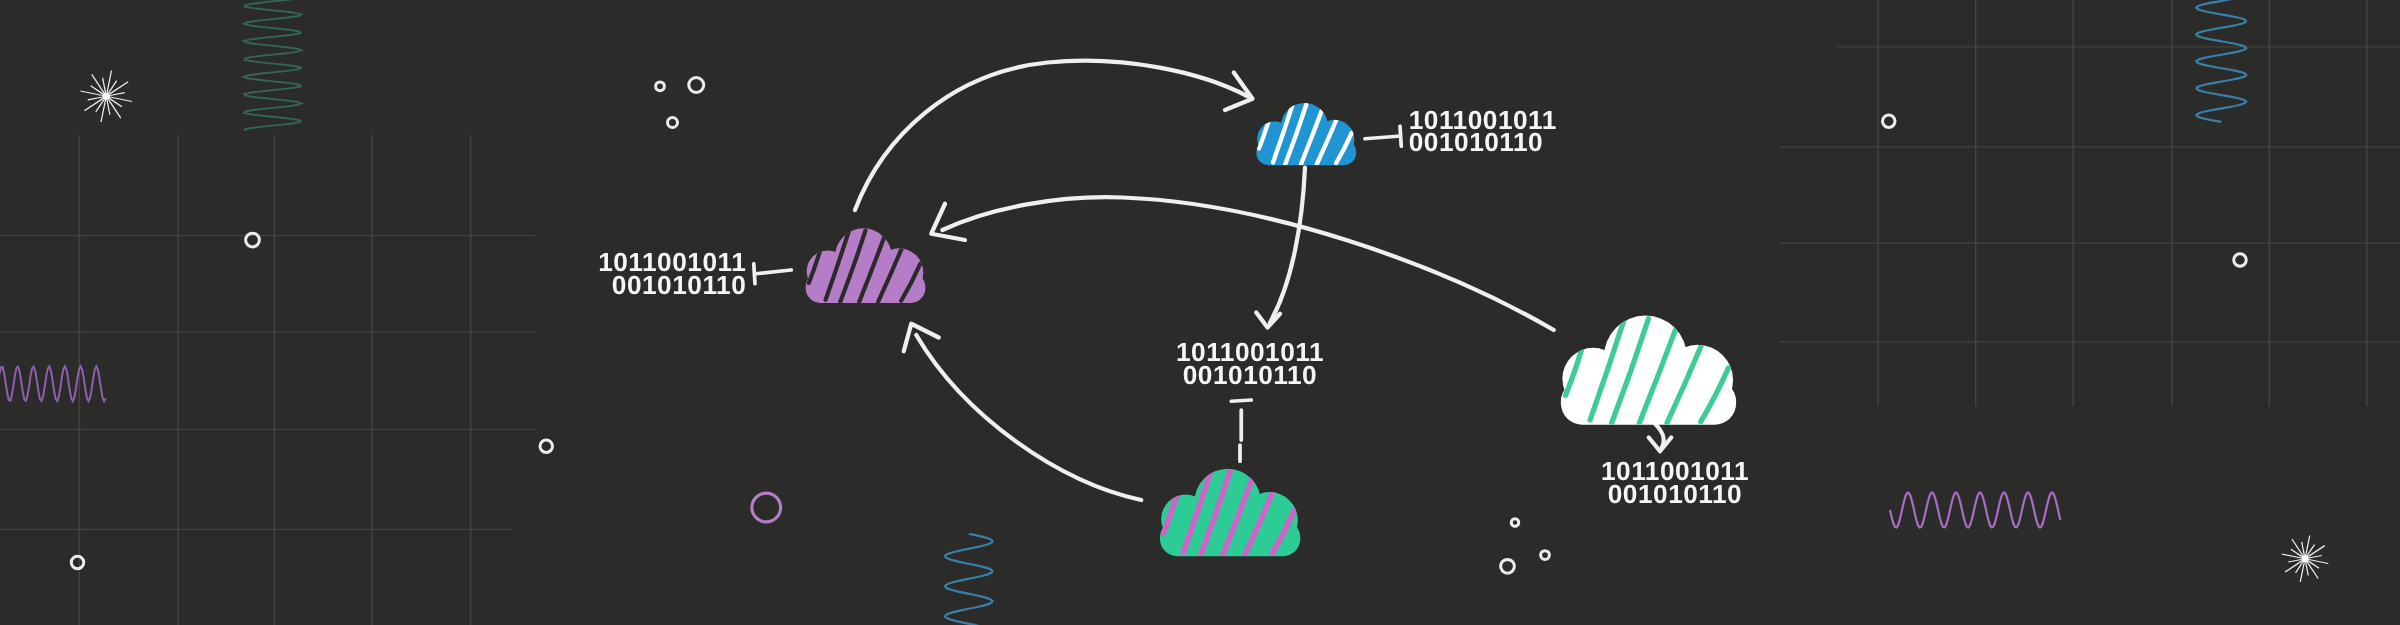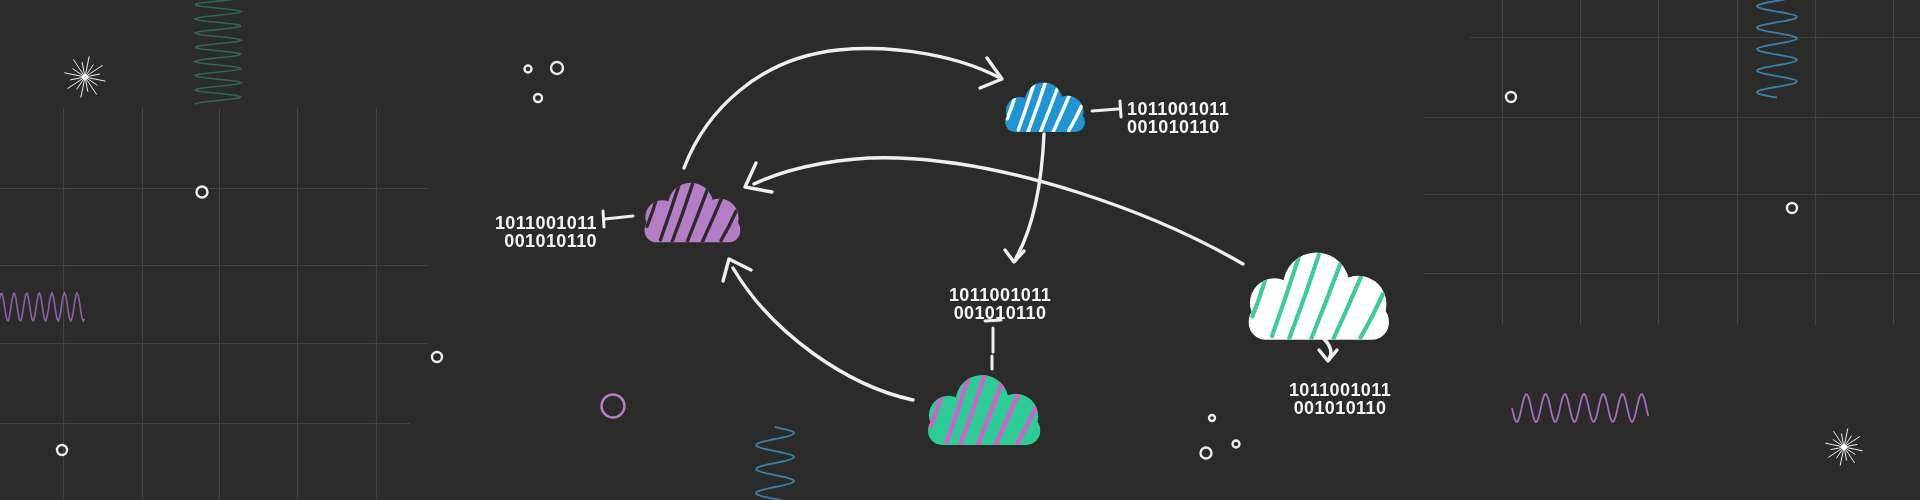--- a/index.html
+++ b/index.html
@@ -5,24 +5,23 @@
   html,body{margin:0;padding:0;background:#2b2b29;}
   .canvas{
     position:relative;width:1920px;height:500px;overflow:hidden;
     background:#2b2b29;
     font-family:"Liberation Sans",sans-serif;
   }
   .art{position:absolute;left:0;top:0;}
   .binlabel{
     position:absolute;width:150px;
     font-family:"Liberation Sans",sans-serif;
-    font-weight:bold;font-size:18px;line-height:18px;
+    font-weight:bold;font-size:21px;line-height:18px;
     letter-spacing:.4px;color:#f5f5f5;
     user-select:none;
-    margin-top:12px;
   }
 </style>
 </head>
 <body>
 
 <div class="canvas">
 
 <svg class="art" width="1920" height="500" viewBox="0 0 1920 500">
   <defs>
     <g id="cloudBody">

